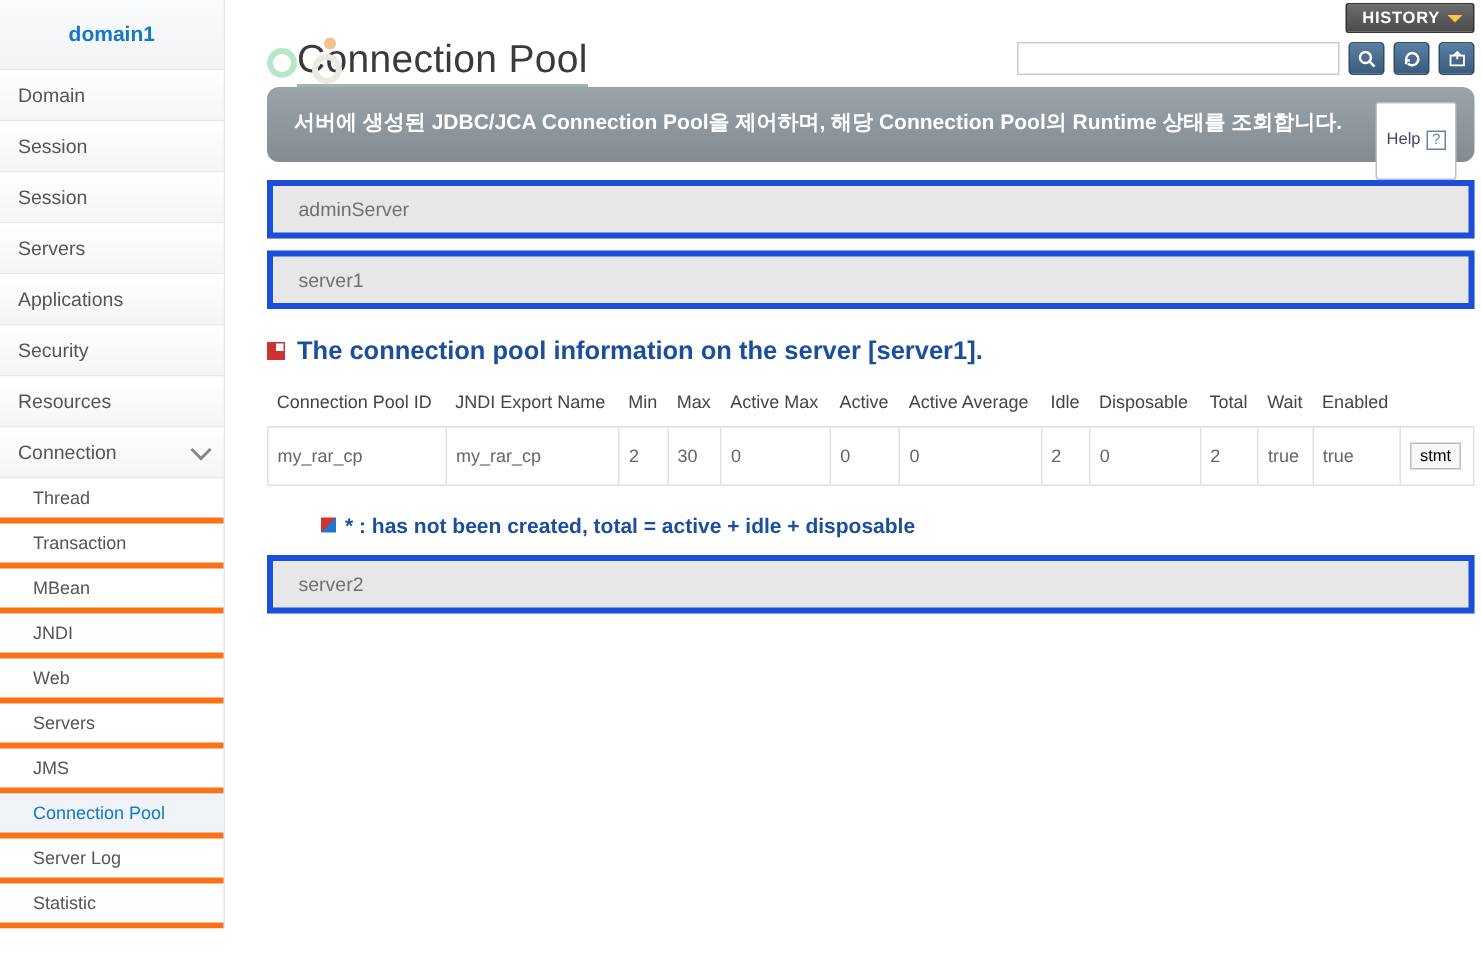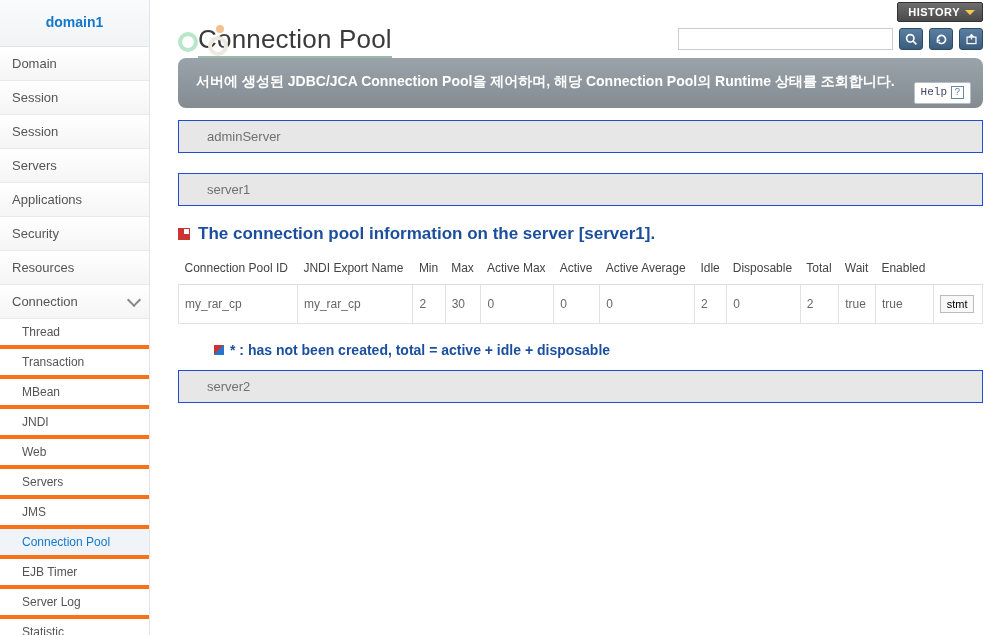--- a/index.html
+++ b/index.html
@@ -23,23 +23,23 @@
   .deco-circles span { position:absolute; border-radius:50%; }
   .c1 { width:20px; height:20px; border:4px solid #b8e6c9; left:0; top:8px;}
   .c2 { width:8px; height:8px; background:#f2c290; left:38px; top:1px;}
   .c3 { width:20px; height:20px; border:4px solid #eaeae0; left:30px; top:12px;}
   h1.page-title { font-size: 26px; font-weight: normal; color: #3a3a3a; border-bottom: 2px solid #9fb7a6; display:inline-block; padding-bottom:1px; margin-left:-46px; letter-spacing:.2px;}
   .search-row { display:flex; justify-content:flex-end; gap:6px; margin: -30px 4px 8px 0; align-items:center;}
   .search-input { width: 215px; height: 22px; border: 1px solid #ccc; padding: 0 4px; font-size:12px;}
   .icon-btn { width: 24px; height: 22px; background: linear-gradient(#5a7fa3,#3a5c7c); border-radius: 3px; border: 1px solid #2f4c66; display:flex; align-items:center; justify-content:center; cursor:pointer;}
   .icon-btn svg { width:13px; height:13px; }
   .desc-banner { background: linear-gradient(#9aa3aa,#848c92); color: #fff; border-radius: 8px; padding: 12px 80px 16px 18px; font-size: 14px; font-weight: bold; position: relative; margin-right:4px; line-height:1.6;}
-  .help-btn { position:absolute; right:12px; top:24px; background:#fff; color:#446; font-size:11px; padding:1px 6px; border:1px solid #b6c0ca; border-radius:2px; font-weight:normal; display:flex; align-items:center; gap:4px; cursor:pointer;font-family:Liberation Mono, monospace;}
+  .help-btn { position:absolute; right:12px; top:10px; background:#fff; color:#446; font-size:11px; padding:16px 6px; border:1px solid #b6c0ca; border-radius:2px; font-weight:normal; display:flex; align-items:center; gap:4px; cursor:pointer;}
   .help-btn .q { display:inline-block; width:13px; height:13px; border:1px solid #6a85a0; color:#6a85a0; font-size:10px; line-height:11px; text-align:center;}
-  .server-bar { background: #e7e7e7; border:1px solid #1d4ed8; padding: 8px 28px; color:#707070; font-size:13px; margin: 12px 4px 0 0; cursor:pointer;}
+  .server-bar { background: #e7e7e7; border:4px solid #1d4ed8; padding: 8px 17px; color:#707070; font-size:13px; margin: 12px 4px 0 0; cursor:pointer;}
   .section-title { margin: 18px 4px 8px 0; font-size: 17px; color:#1c4e9e; font-weight:bold; display:flex; align-items:center; gap:8px;}
   .flag { width:12px; height:12px; background: #c33; position:relative; display:inline-block;}
   .flag::after{ content:""; position:absolute; width:5px; height:5px; background:#fff; right:1px; top:1px;}
   table.pool { width: calc(100% - 4px); border-collapse: collapse; font-size:12px; color:#444;}
   table.pool th { text-align:left; font-weight:normal; padding: 9px 6px; border-bottom:1px solid #ddd; white-space:nowrap;}
   table.pool td { padding: 10px 6px; border:1px solid #e1e1e1; border-top:none; color:#666;}
   .stmt-btn { border:1px solid #bbb; background:#f8f8f8; padding:2px 6px; font-size:11px; cursor:pointer;}
   .note { margin: 18px 4px 0 0; font-size: 14px; color:#1c4e9e; font-weight:bold; display:flex; align-items:center; gap:6px;padding-left:36px;}
   .flag2 { width:10px; height:10px; background: linear-gradient(135deg,#c33 50%,#27c 50%); display:inline-block;}
 </style>
@@ -60,21 +60,20 @@
     <div class="nav-item expanded">Connection</div>
     <div class="subnav">
       <div class="subnav-item">Thread</div>
       <div class="subnav-item">Transaction</div>
       <div class="subnav-item">MBean</div>
       <div class="subnav-item">JNDI</div>
       <div class="subnav-item">Web</div>
       <div class="subnav-item">Servers</div>
       <div class="subnav-item">JMS</div>
       <div class="subnav-item active">Connection Pool</div>
-      <div class="subnav-item">EJB Timer</div>
       <div class="subnav-item">Server Log</div>
       <div class="subnav-item">Statistic</div>
 
     </div>
 
   </div>
 
   <div class="main">
     <div class="topbar">
       <div class="history-btn">HISTORY</div>
@@ -113,21 +112,21 @@
 
     <div class="desc-banner">
       <span>서버에 생성된 JDBC/JCA Connection Pool을 제어하며, 해당 Connection Pool의 Runtime 상태를 조회합니다.</span>
       <div class="help-btn">
         <span>Help</span>
         <span class="q">?</span>
       </div>
     </div>
 
     <div class="server-bar">adminServer</div>
-    <div class="server-bar" style="margin-top:20px;">server1</div>
+    <div class="server-bar" style="margin-top:8px;">server1</div>
 
     <div class="section-title">
       <span class="flag"></span>
       <span>The connection pool information on the server [server1].</span>
     </div>
 
     <table class="pool">
       <thead>
         <tr>
           <th>Connection Pool ID</th>

